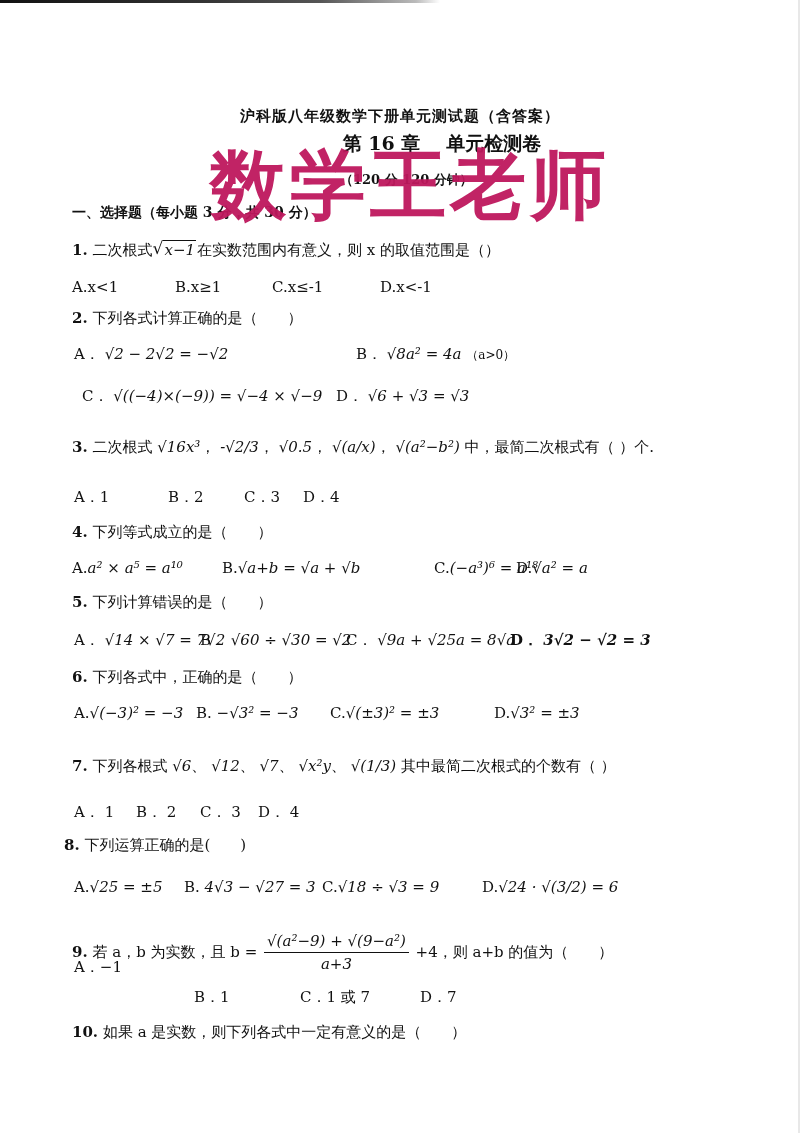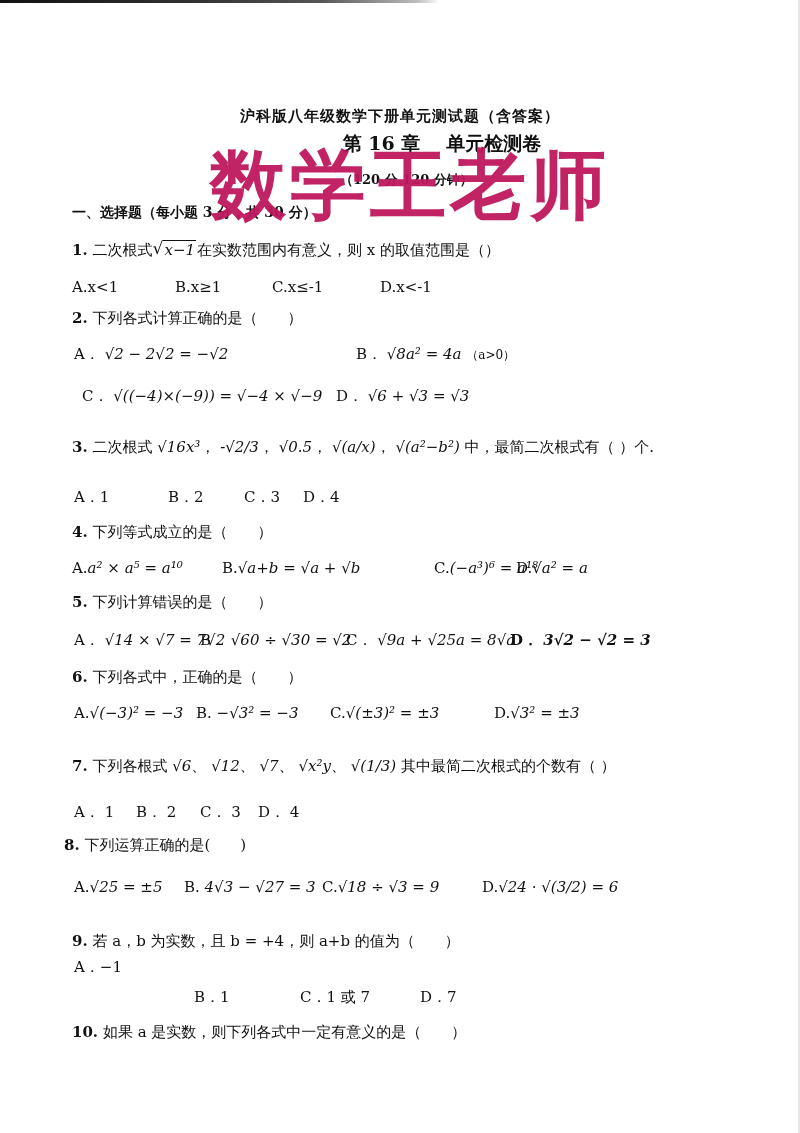--- a/index.html
+++ b/index.html
@@ -128,20 +128,24 @@
   <span>下列运算正确的是(　　)</span>
 </div>
 <div class="opt" style="left:74px;top:877px;"><span>A.</span><span class="math">√25 = ±5</span></div>
 <div class="opt" style="left:184px;top:877px;"><span>B.</span> <span class="math">4√3 − √27 = 3</span></div>
 <div class="opt" style="left:322px;top:877px;"><span>C.</span><span class="math">√18 ÷ √3 = 9</span></div>
 <div class="opt" style="left:482px;top:877px;"><span>D.</span><span class="math">√24 · √(3/2) = 6</span></div>
 
 <div class="line q" style="left:72px;top:930px;line-height:22px;">
   <span class="qnum">9.</span>
   <span>若 a，b 为实数，且 b =</span>
+  <span class="frac math">
+    <span class="num">√(a²−9) + √(9−a²)</span>
+    <span class="den">a+3</span>
+  </span>
   <span>+4，则 a+b 的值为（　　）</span>
 </div>
 <div class="opt" style="left:74px;top:957px;"><span>A．</span><span>−1</span></div>
 <div class="opt" style="left:194px;top:987px;"><span>B．</span><span>1</span></div>
 <div class="opt" style="left:300px;top:987px;"><span>C．</span><span>1 或 7</span></div>
 <div class="opt" style="left:420px;top:987px;"><span>D．</span><span>7</span></div>
 
 <div class="line q" style="left:72px;top:1022px;">
   <span class="qnum">10.</span>
   <span>如果 a 是实数，则下列各式中一定有意义的是（　　）</span>

